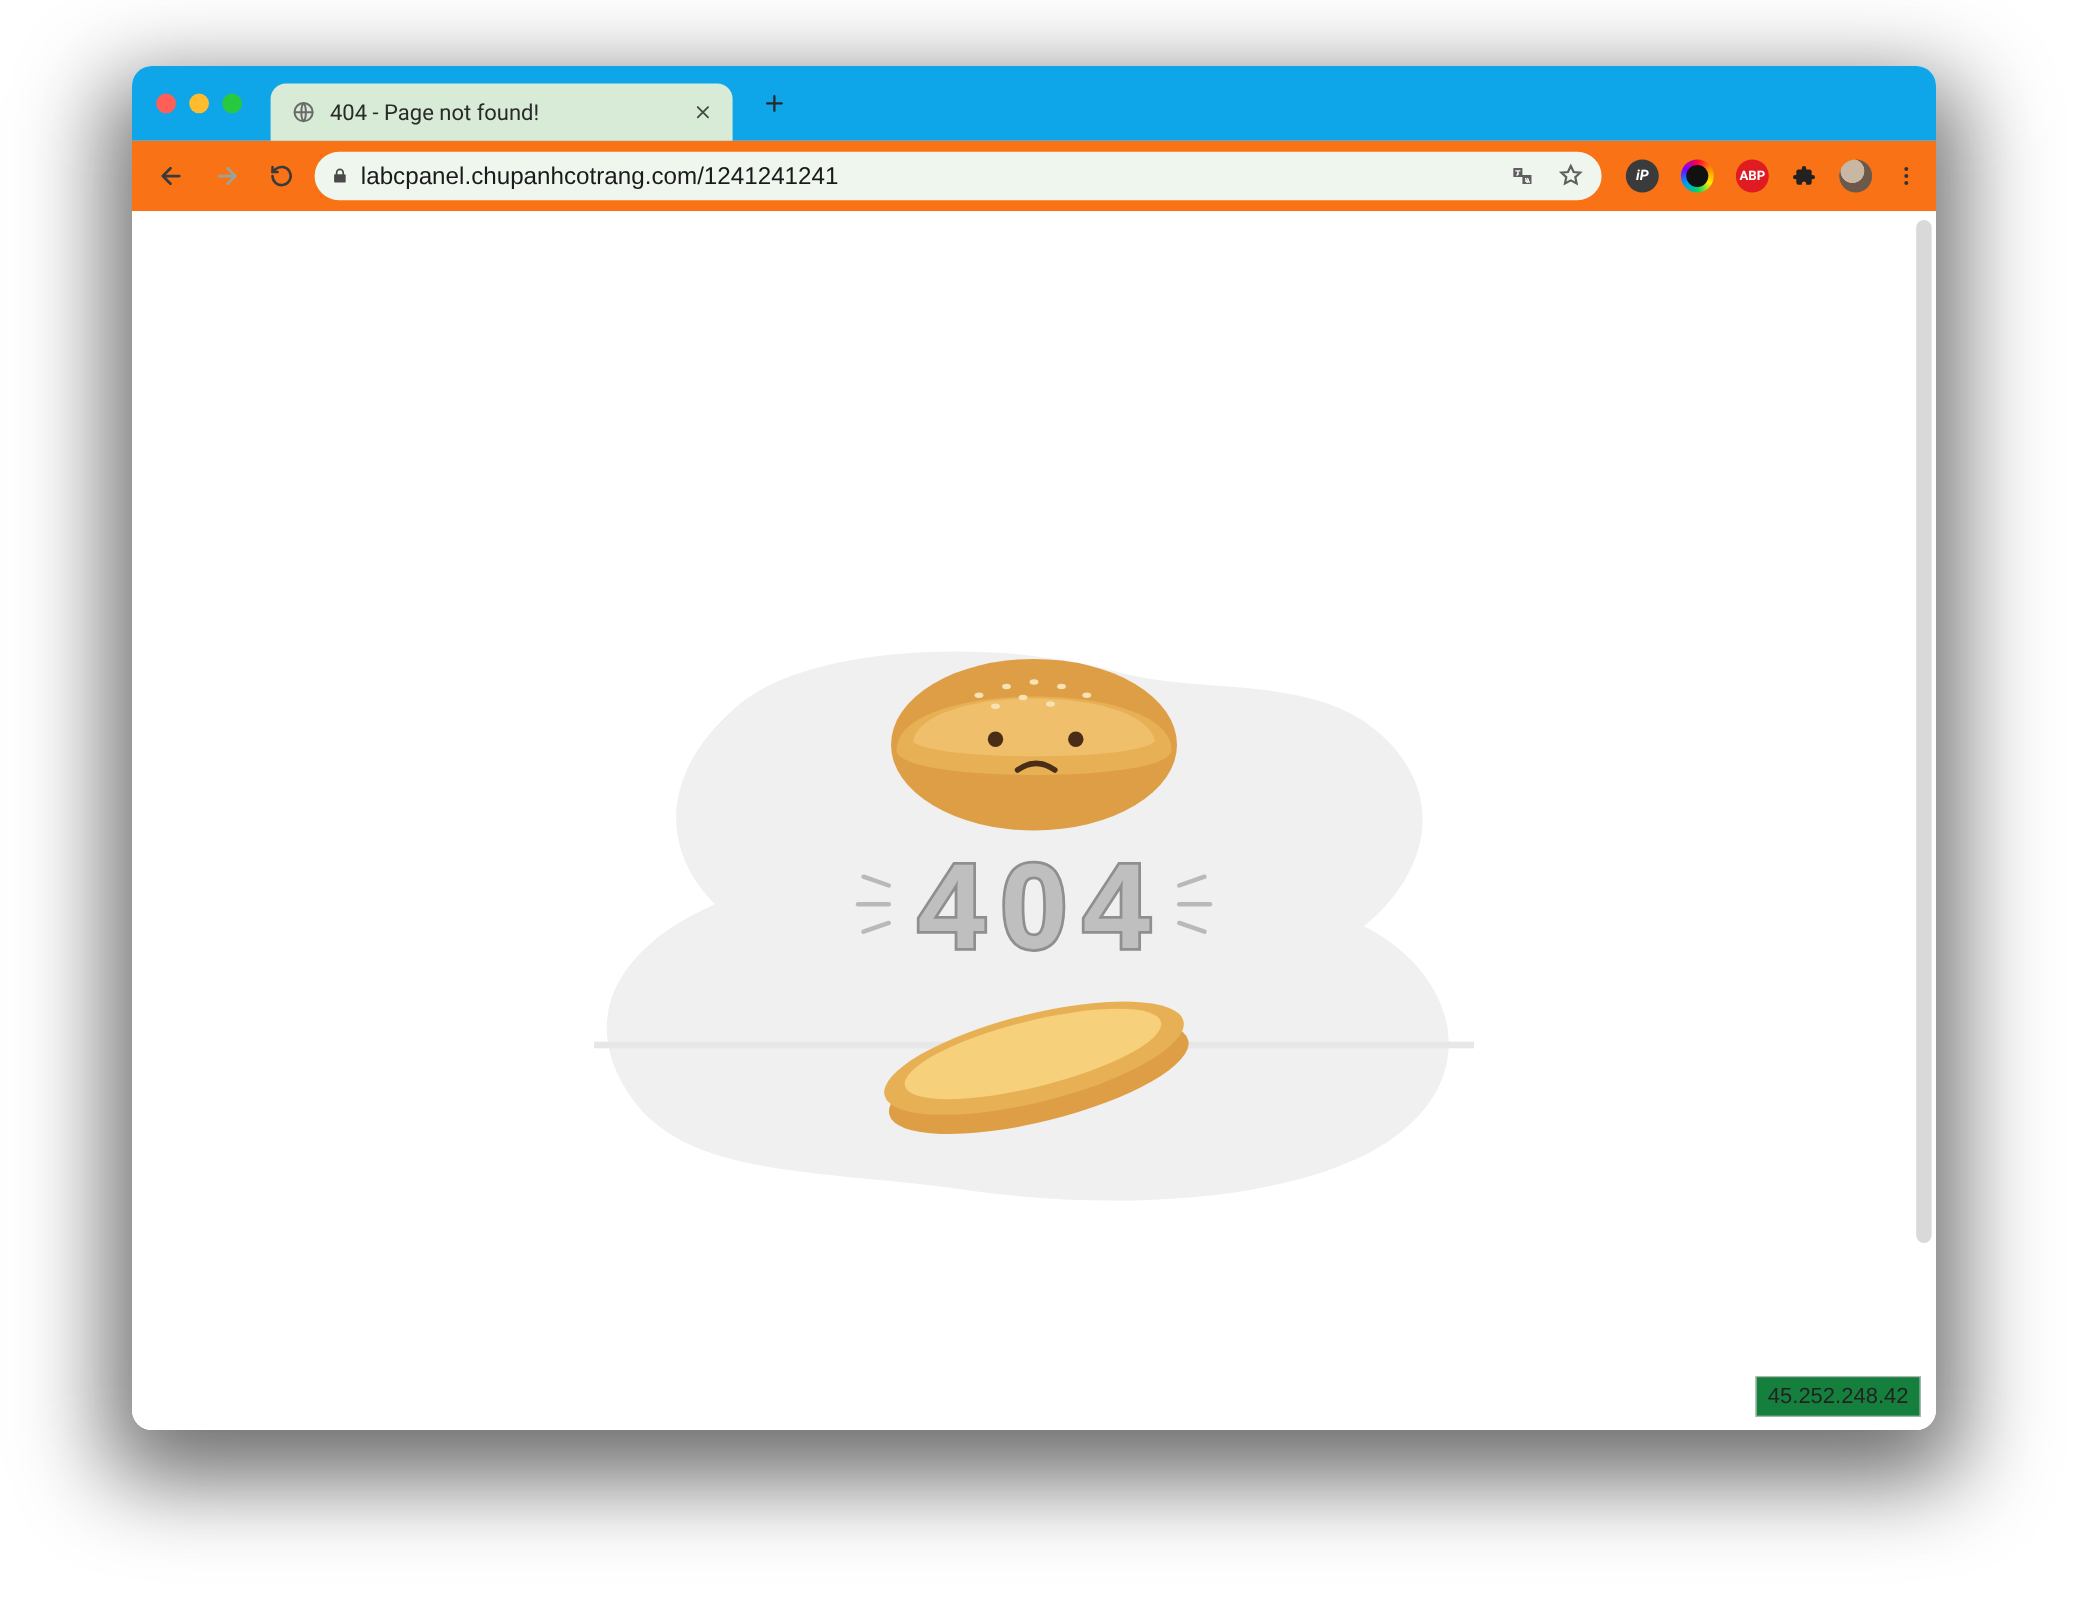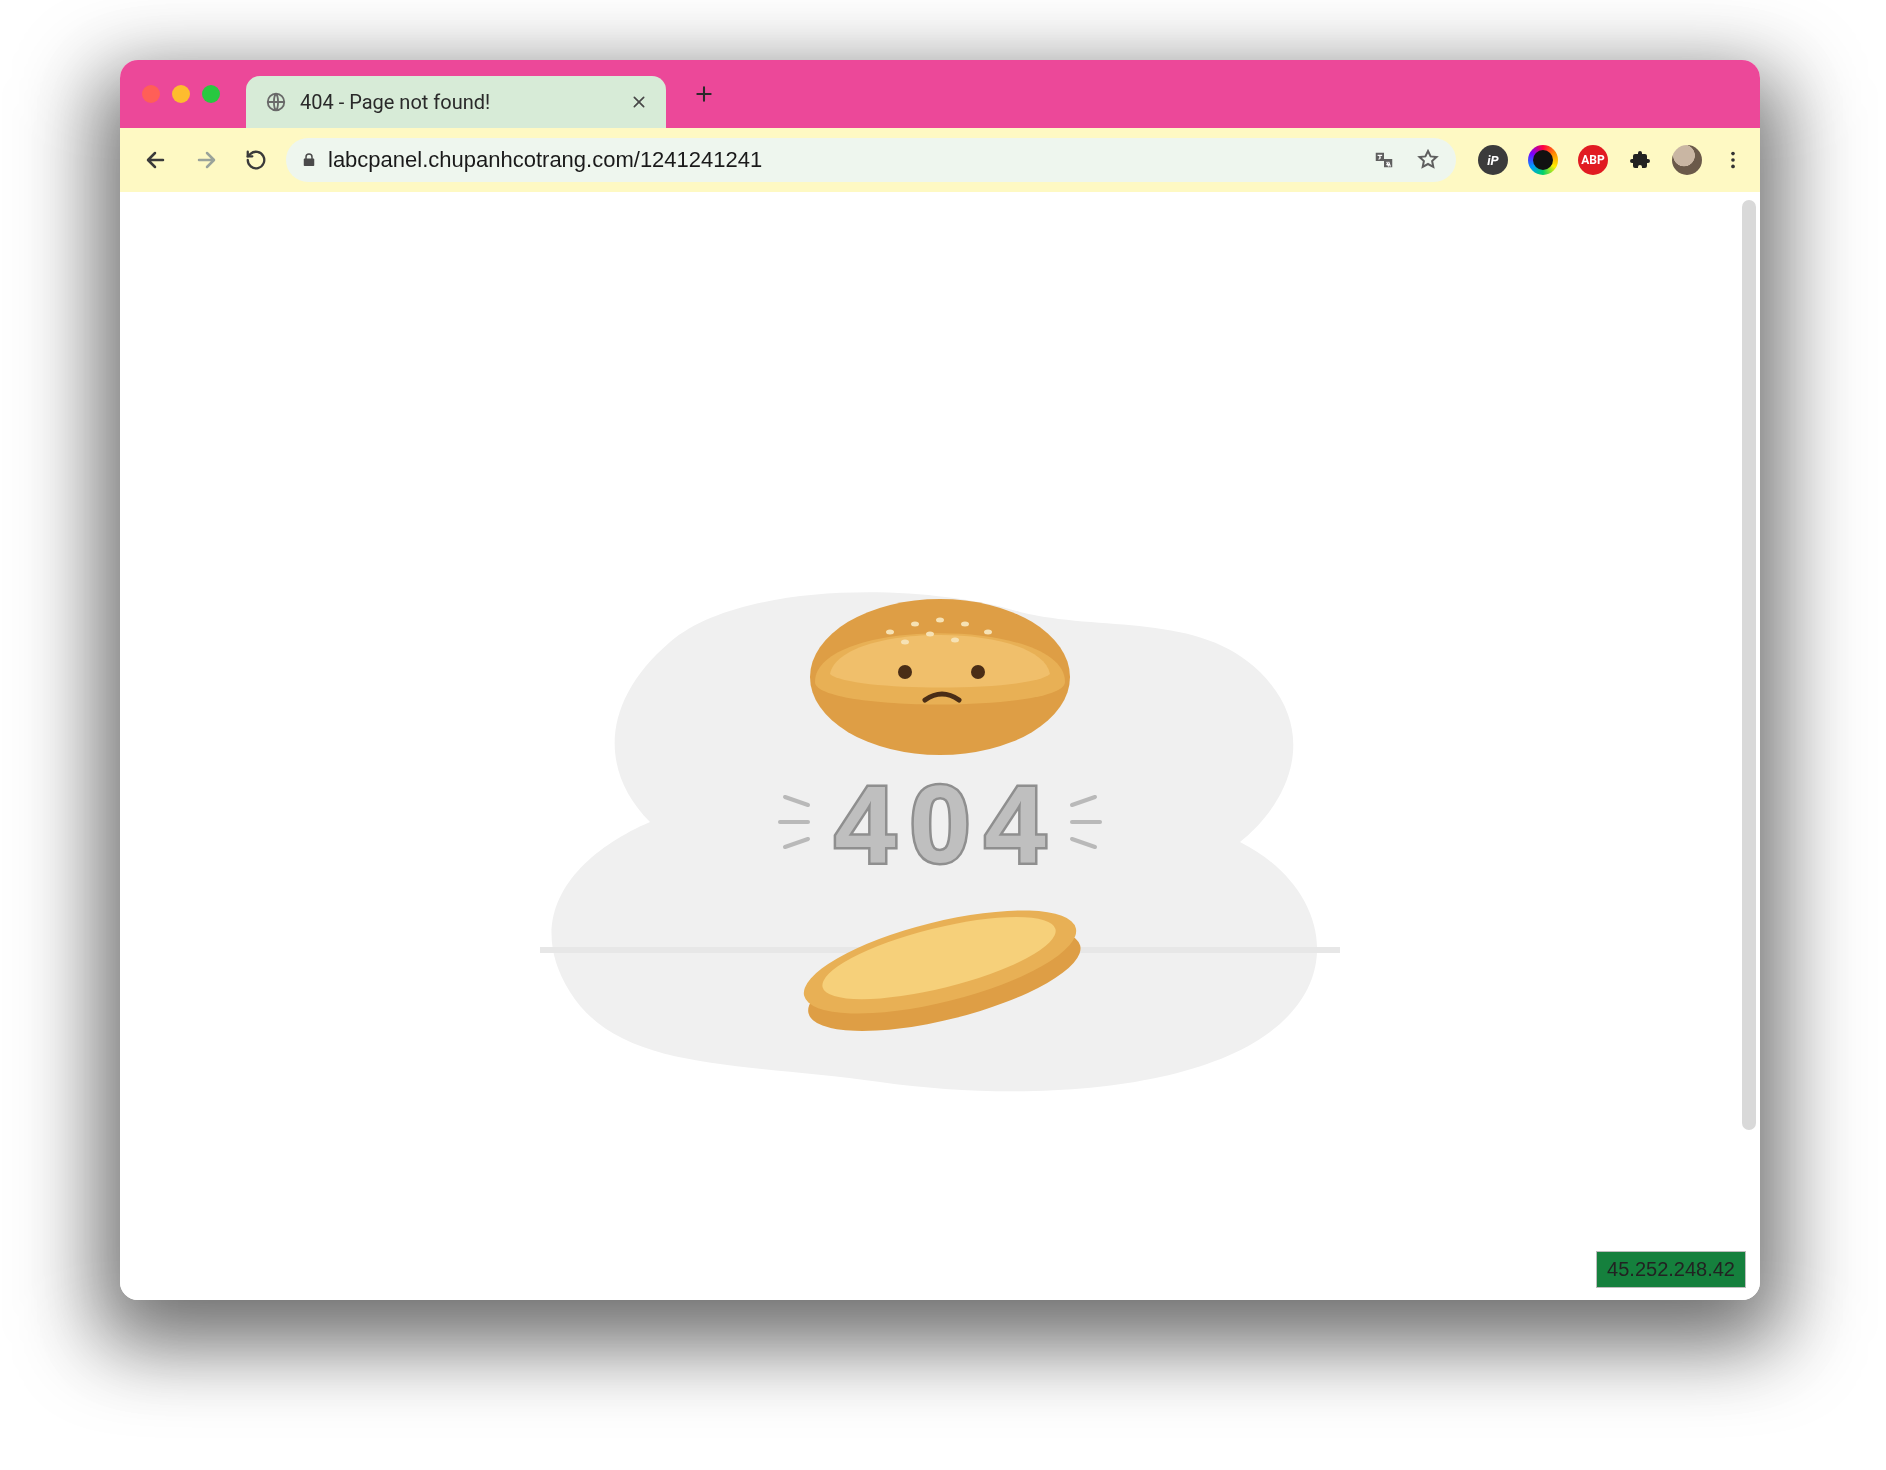--- a/index.html
+++ b/index.html
@@ -27,21 +27,21 @@
     width: 1640px; height: 1240px;
     border-radius: 18px;
     overflow: hidden;
     background: #fff;
     box-shadow: 0 30px 80px rgba(0,0,0,0.35);
   }
 
   
   .chrome-top {
     height: 68px;
-    background: #ec4899;
+    background: #0ea5e9;
     display: flex;
     align-items: center;
     padding: 0 12px;
   }
   .traffic-lights {
     display: flex;
     gap: 12px;
     margin-left: 10px;
     margin-right: 26px;
   }
@@ -95,21 +95,21 @@
     display: inline-flex;
     align-items: center; justify-content: center;
     color: #2a2a2a;
     border-radius: 6px;
     cursor: pointer;
     font-size: 26px;
   }
 
   .toolbar {
     height: 64px;
-    background: #fef9c3;
+    background: #f97316;
     display: flex;
     align-items: center;
     padding: 0 16px;
     gap: 10px;
   }
   .nav-btn {
     width: 40px; height: 40px;
     display: inline-flex;
     align-items: center; justify-content: center;
     color: #3a3a3a;

